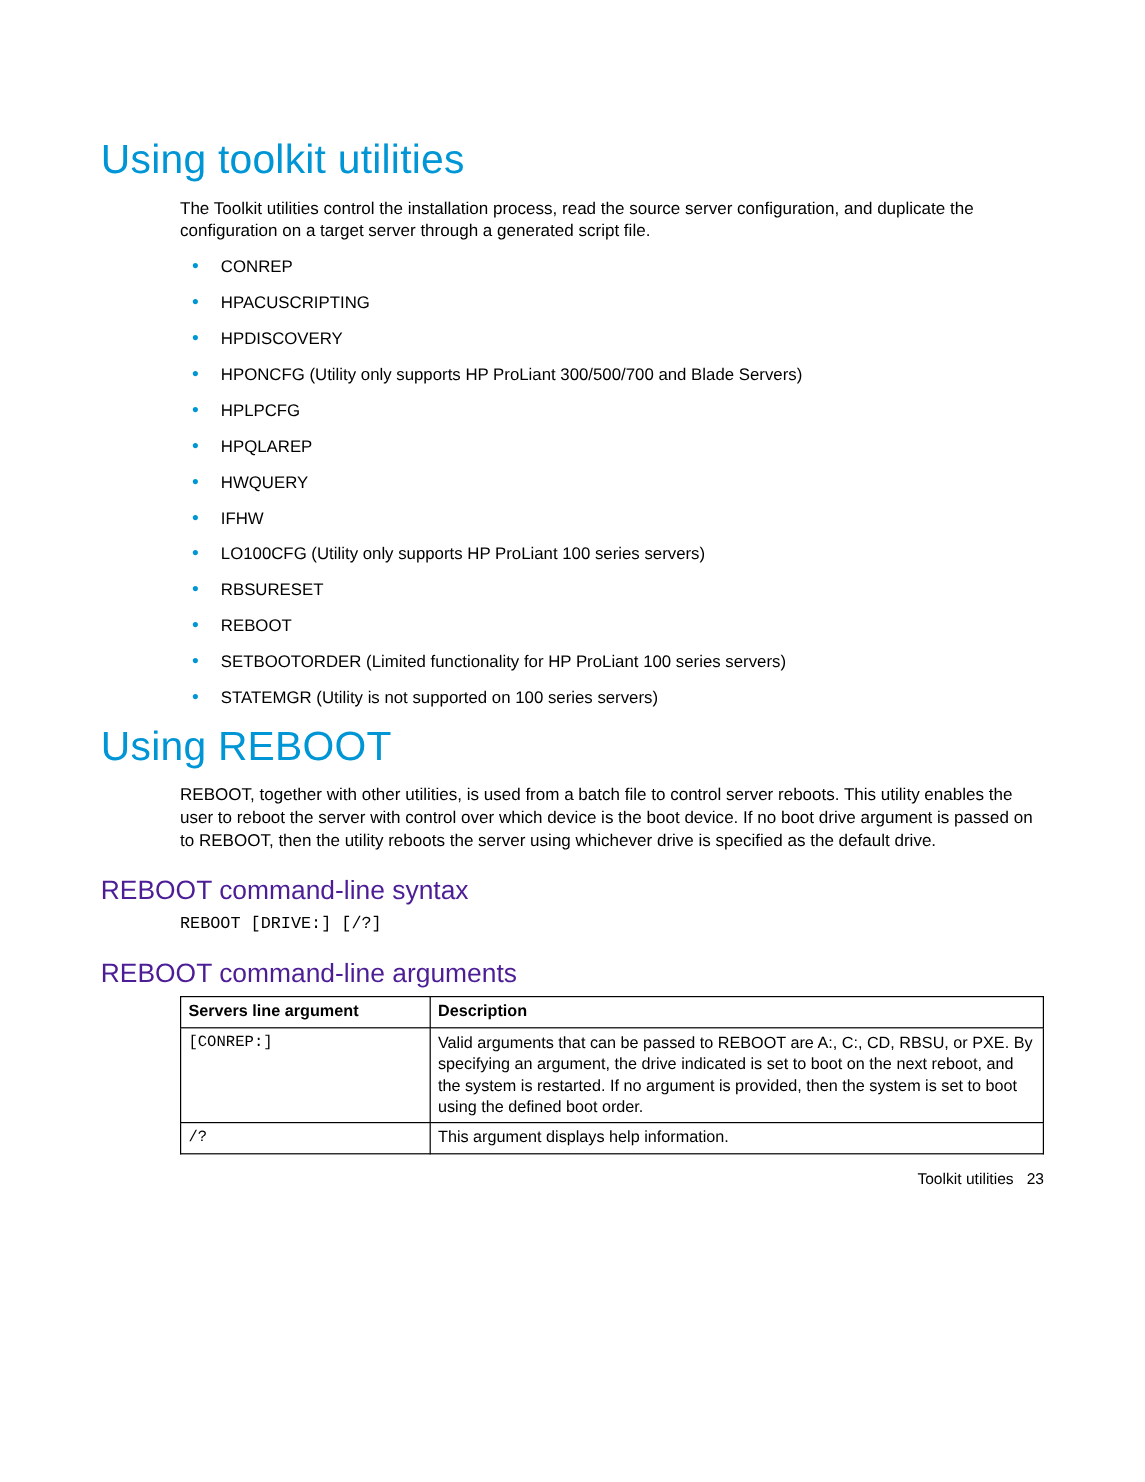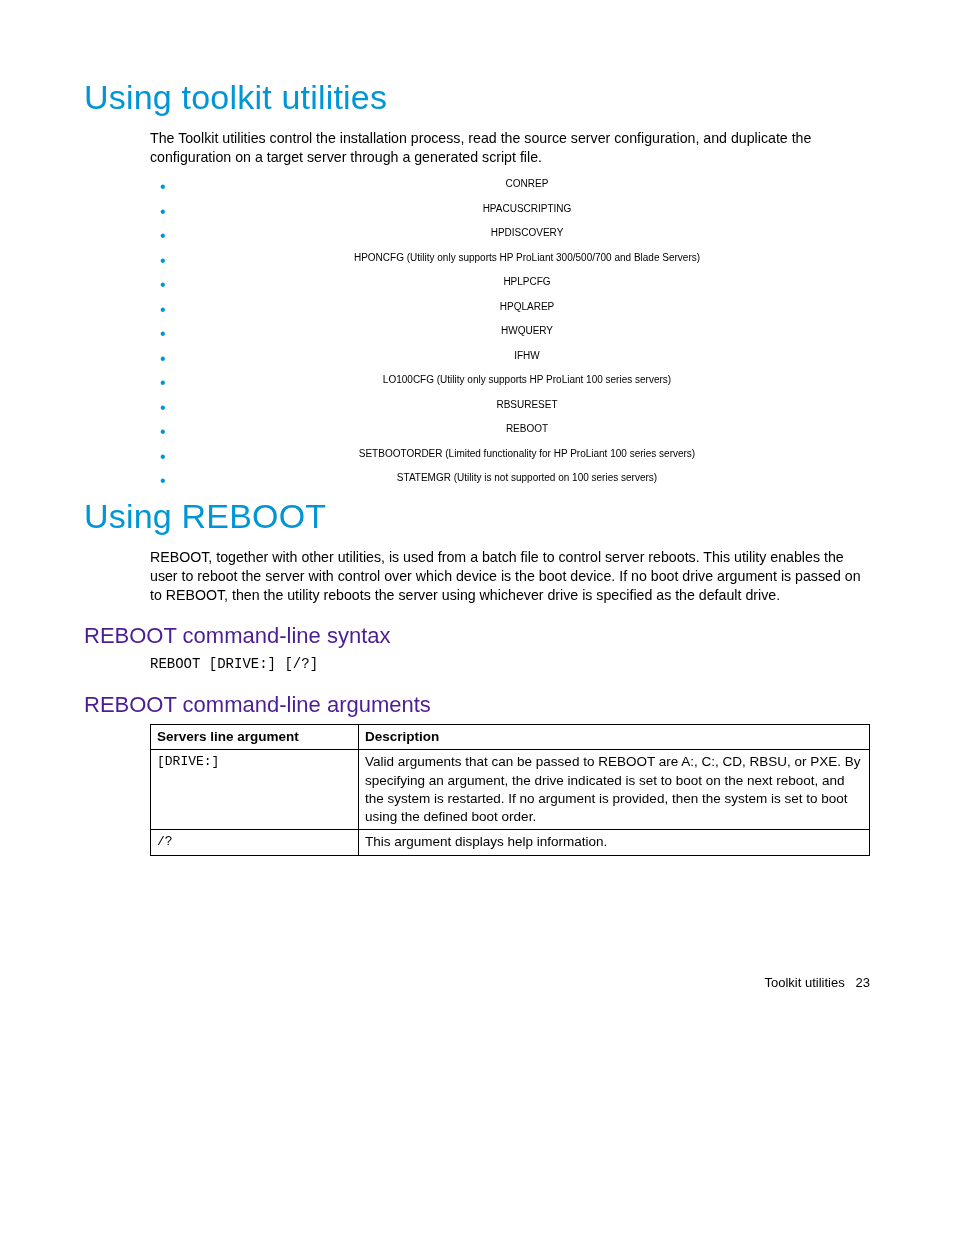--- a/index.html
+++ b/index.html
@@ -7,21 +7,21 @@
     margin: 0;
     background: #fff;
     font-family: Futura, "Century Gothic", "Trebuchet MS", Arial, sans-serif;
     color: #000;
   }
   .page {
     width: 954px;
     height: 1044px;
     position: relative;
     box-sizing: border-box;
-    padding: 78px 84px 0 84px;
+    padding: 114px 84px 0 84px;
   }
   h1 {
     font-weight: 300;
     color: #0096d6;
     font-size: 34px;
     margin: 0 0 12px 0;
     letter-spacing: 0.2px;
   }
   h2 {
     font-weight: 300;
@@ -38,22 +38,21 @@
   .para { margin: 0 0 10px 0; }
   ul.bullets {
     list-style: none;
     padding: 0;
     margin: 6px 0 12px 0;
   }
   ul.bullets li {
     position: relative;
     padding-left: 34px;
     margin-bottom: 11px;
-    font-size: 10px;
-    text-align: center;
+    font-size: 14px;
   }
   ul.bullets li::before {
     content: "•";
     color: #0096d6;
     position: absolute;
     left: 10px;
     top: -1px;
     font-size: 16px;
   }
   .mono {
@@ -130,21 +129,21 @@
   <div class="body-block">
     <table class="args">
       <thead>
         <tr>
           <th>Servers line argument</th>
           <th>Description</th>
         </tr>
       </thead>
       <tbody>
         <tr>
-          <td class="argcell">[DRIVE:]</td>
+          <td class="argcell">[CONREP:]</td>
           <td>Valid arguments that can be passed to REBOOT are A:, C:, CD, RBSU, or PXE. By specifying an argument, the drive indicated is set to boot on the next reboot, and the system is restarted. If no argument is provided, then the system is set to boot using the defined boot order.</td>
         </tr>
         <tr>
           <td class="argcell">/?</td>
           <td>This argument displays help information.</td>
         </tr>
       </tbody>
     </table>
   </div>
 

